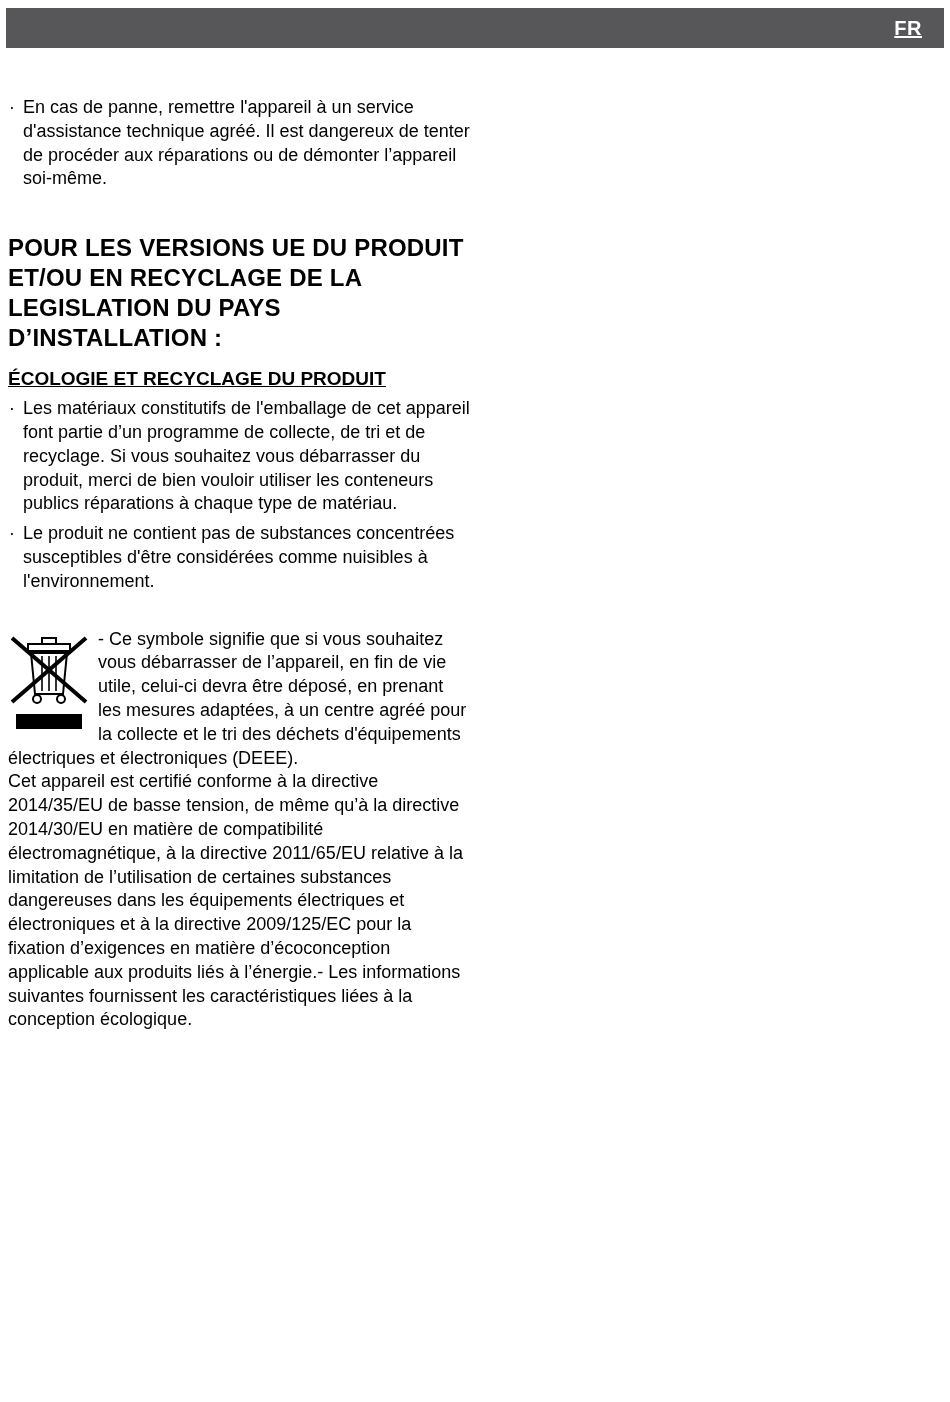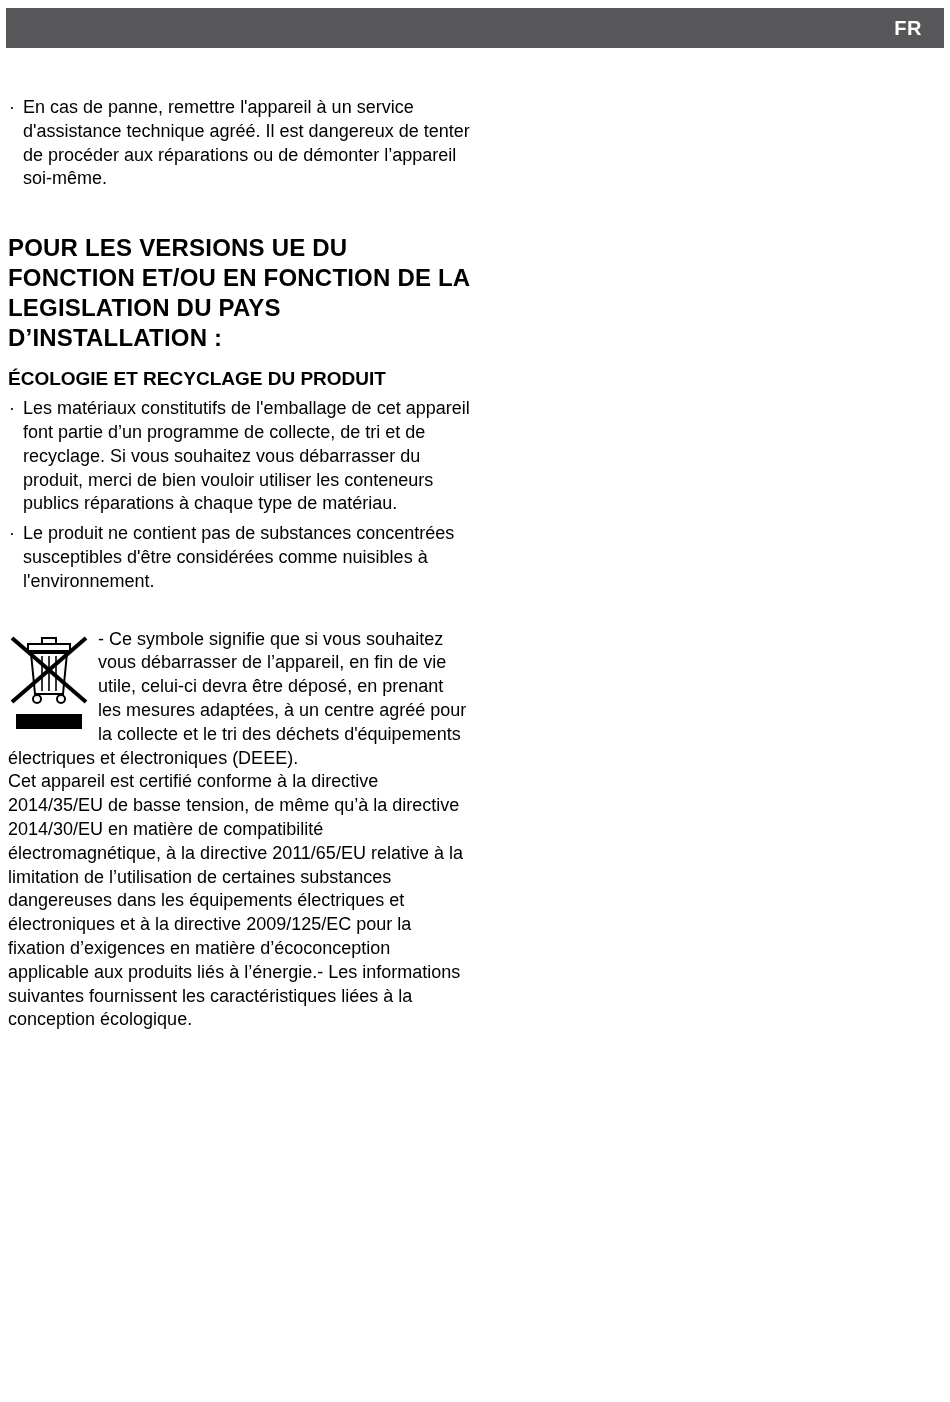--- a/index.html
+++ b/index.html
@@ -27,37 +27,39 @@
     align-items: center;
     justify-content: flex-end;
     padding-right: 22px;
     box-sizing: border-box;
   }
   .lang-bar .lang-label {
     color: #ffffff;
     font-weight: bold;
     font-size: 20px;
     letter-spacing: 0.5px;
+    text-decoration: underline;
   }
   .content {
     margin: 48px 0 0 8px;
     width: 462px;
   }
   .section-title {
     font-size: 24px;
     font-weight: bold;
     line-height: 30px;
     margin: 0 0 10px 0;
     letter-spacing: 0.2px;
   }
   .sub-title {
     font-size: 19px;
     font-weight: bold;
     line-height: 24px;
     margin: 14px 0 6px 0;
+    text-decoration: underline;
   }
   .body-text {
     font-size: 18px;
     line-height: 23.8px;
   }
   .bullet-list {
     list-style: none;
     margin: 0;
     padding: 0;
   }
@@ -97,21 +99,21 @@
 
   <div class="content">
 
     <section>
       <ul class="bullet-list body-text">
         <li class="bullet-item">En cas de panne, remettre l'appareil à un service d'assistance technique agréé. Il est dangereux de tenter de procéder aux réparations ou de démonter l’appareil soi-même.</li>
       </ul>
     </section>
 
     <section class="section-gap-lg">
-      <h1 class="section-title">POUR LES VERSIONS UE DU FONCTION ET/OU EN FONCTION DE LA LEGISLATION DU PAYS D’INSTALLATION :</h1>
+      <h1 class="section-title">POUR LES VERSIONS UE DU PRODUIT ET/OU EN RECYCLAGE DE LA LEGISLATION DU PAYS D’INSTALLATION :</h1>
       <h2 class="sub-title">ÉCOLOGIE ET RECYCLAGE DU PRODUIT</h2>
       <ul class="bullet-list body-text">
         <li class="bullet-item">Les matériaux constitutifs de l'emballage de cet appareil font partie d’un programme de collecte, de tri et de recyclage. Si vous souhaitez vous débarrasser du produit, merci de bien vouloir utiliser les conteneurs publics réparations à chaque type de matériau.</li>
         <li class="bullet-item">Le produit ne contient pas de substances concentrées susceptibles d'être considérées comme nuisibles à l'environnement.</li>
       </ul>
     </section>
 
     <section class="section-gap-weee weee-block">
       <span class="weee-icon-wrap">
         <svg width="84" height="102" viewBox="0 0 84 102" xmlns="http://www.w3.org/2000/svg">

